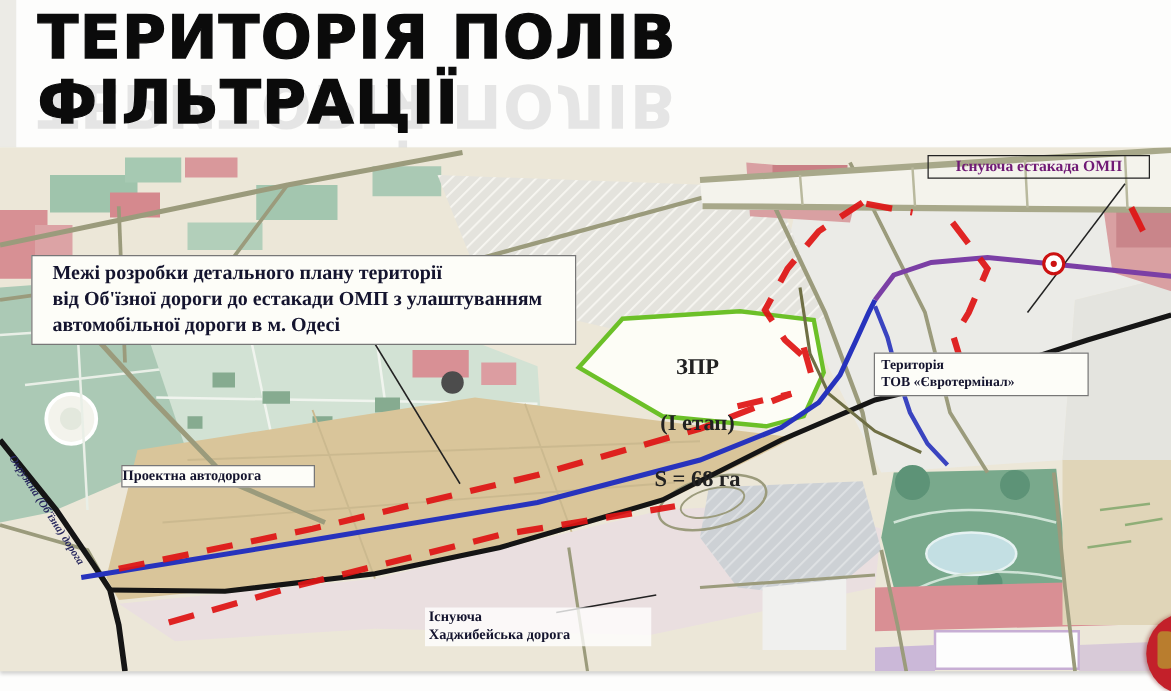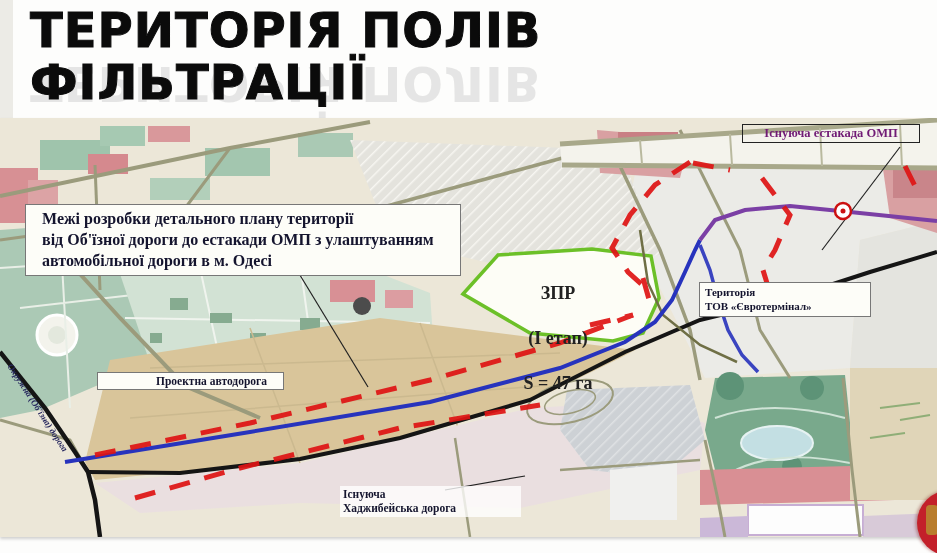--- a/index.html
+++ b/index.html
@@ -22,21 +22,21 @@
             box-shadow:0 2px 3px rgba(0,0,0,.18);z-index:6;}
   .map-wrap svg{position:absolute;left:0;top:0;}
   .map-label{position:absolute;font-family:"Liberation Serif",serif;font-weight:bold;color:#14142e;
              white-space:pre-line;z-index:8;}
   .boxed{background:#fdfdf8;border:1px solid #777;}
   .note-box{left:25px;top:86px;width:402px;font-size:16px;line-height:1.3;padding:4px 16px;}
   .estacada-box{left:742px;top:6px;width:176px;font-size:12.5px;text-align:center;padding:1px 0;
                 border:1.5px solid #222;color:#701a75;}
   .zpr-label{left:498px;top:141px;width:120px;font-size:18px;text-align:center;line-height:1.25;color:#222;}
   .euro-box{left:699px;top:140px;width:160px;font-size:11px;line-height:1.3;padding:2px 5px;margin-top:24px;}
-  .proj-box{left:97px;top:254px;width:153px;font-size:11.5px;text-align:right;padding:2px 16px;}
+  .proj-box{left:97px;top:254px;width:153px;font-size:11.5px;text-align:left;padding:2px 0;}
   .khadzhi-label{left:340px;top:368px;width:175px;font-size:11.5px;line-height:1.25;
                  background:rgba(255,255,255,.78);padding:1px 3px;font-family:Liberation Serif, serif;}
   .ring-road-label{left:14px;top:244px;font-size:9px;font-style:italic;color:#27275e;
                    transform:rotate(57deg);transform-origin:left top;white-space:nowrap;z-index:7;}
   
   .logo{position:absolute;left:917px;top:490px;width:66px;height:66px;border-radius:50%;
         background:#c3202a;z-index:9;box-shadow:-2px 0 3px rgba(120,20,20,.35);}
   .logo .emblem{position:absolute;left:9px;top:15px;width:15px;height:30px;background:#b8872f;
                 border-radius:4px 7px 7px 4px;opacity:.9;}
 </style>
@@ -212,21 +212,21 @@
       </g>
     </svg>
 
     <div class="map-label boxed note-box">Межі розробки детального плану території
 від Об'їзної дороги до естакади ОМП з улаштуванням
 автомобільної дороги в м. Одесі</div>
     <div class="map-label estacada-box">Існуюча естакада ОМП</div>
     <div class="map-label zpr-label">
       <div>ЗПР</div>
       <div>(І етап)</div>
-      <div>S = 47 га</div>
+      <div>S = 68 га</div>
     </div>
     <div class="map-label boxed euro-box">Територія
 ТОВ «Євротермінал»</div>
     <div class="map-label boxed proj-box">Проектна автодорога</div>
     <div class="map-label khadzhi-label">Існуюча
 Хаджибейська дорога</div>
     <div class="map-label ring-road-label">Окружна (Об'їзна) дорога</div>
   </div>
 
   <div class="logo">

